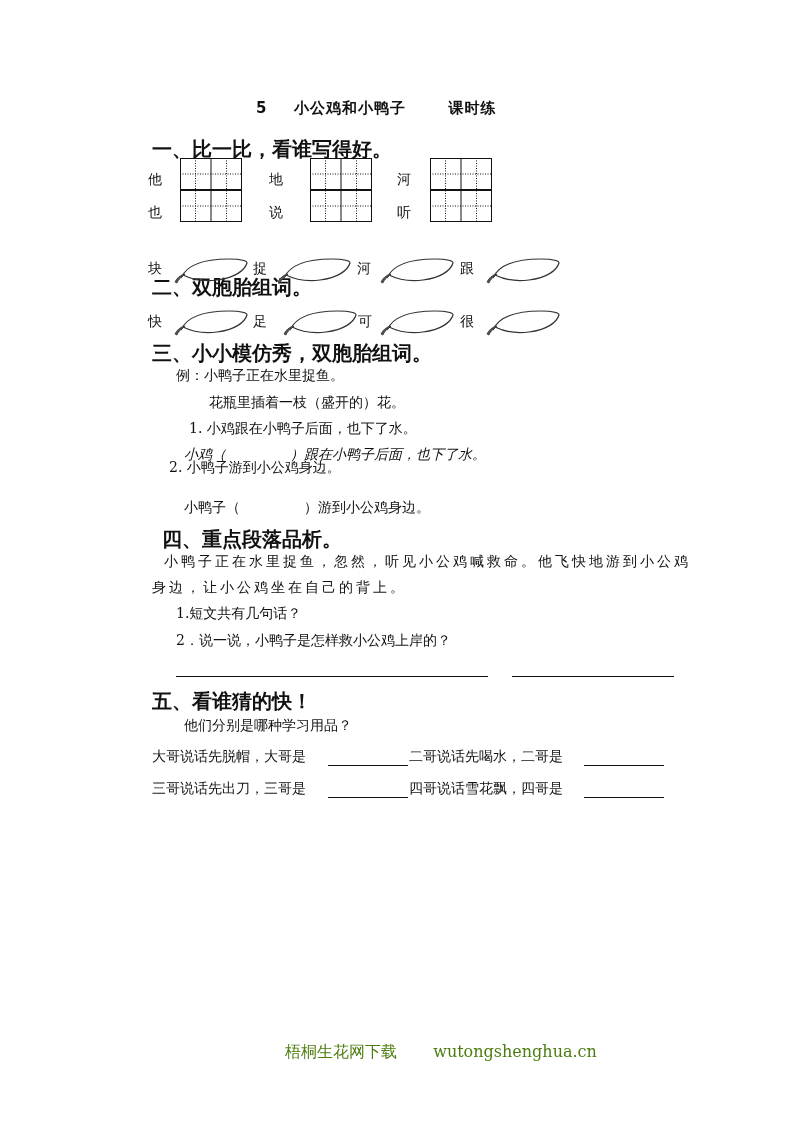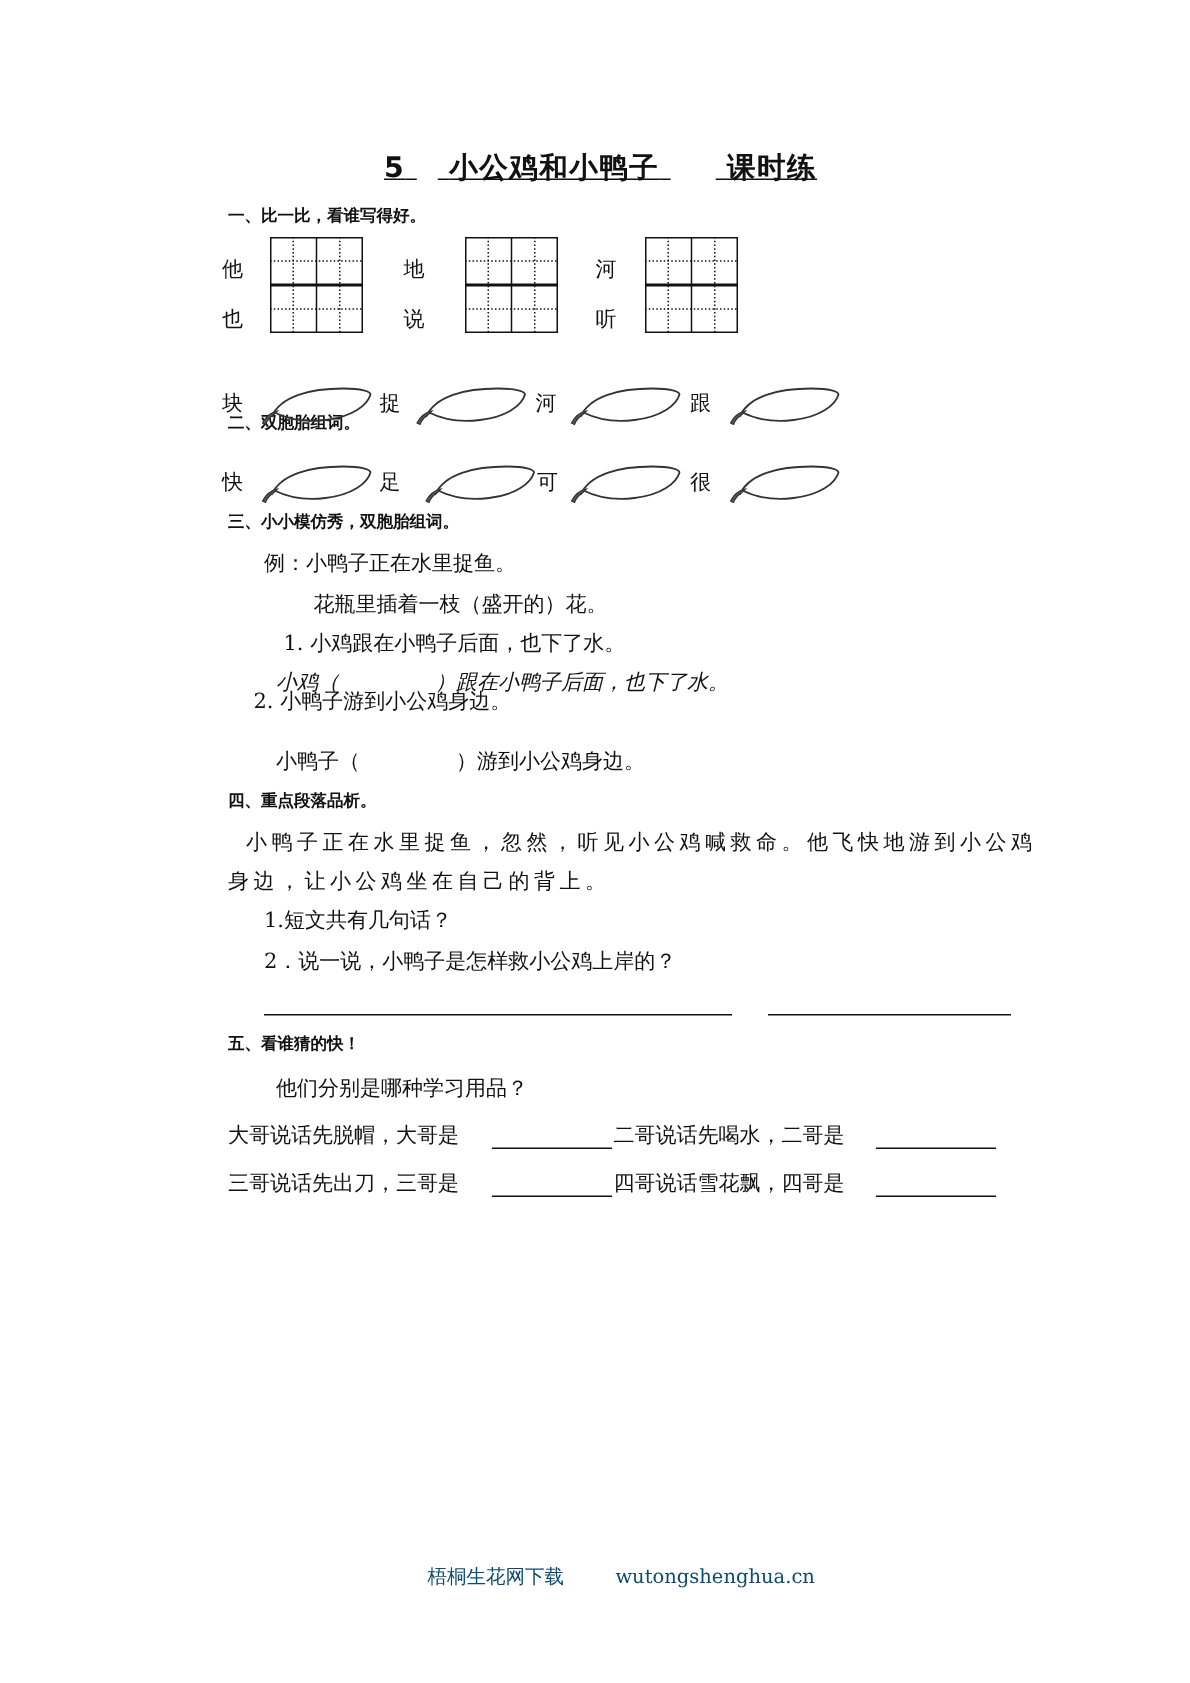--- a/index.html
+++ b/index.html
@@ -1,27 +1,27 @@
 <!DOCTYPE html>
 <html><head>
   <meta charset="utf-8">
   <style>
     html, body { margin: 0; padding: 0; background: #ffffff; }
     body { width: 793px; height: 1122px; position: relative; overflow: hidden;
            font-family: "DejaVu Serif", "Liberation Serif", serif; color: #111; }
     .abs { position: absolute; white-space: nowrap; }
-    .title { font-family: "DejaVu Sans", "Liberation Sans", sans-serif; font-weight: bold; font-size: 19px; letter-spacing: 1px; text-decoration: underline; }
-    .heading { font-family: "DejaVu Sans", "Liberation Sans", sans-serif; font-weight: bold; font-size: 11px; text-align: center; }
+    .title { font-family: "DejaVu Sans", "Liberation Sans", sans-serif; font-weight: bold; font-size: 15px; letter-spacing: 1px; }
+    .heading { font-family: "DejaVu Sans", "Liberation Sans", sans-serif; font-weight: bold; font-size: 20px; text-align: center; }
     .serif { font-size: 14px; }
     .kai { font-size: 14px; letter-spacing: 3px; }
     .grid { position: absolute; width: 62px; height: 64px; }
     .grid svg { display: block; }
     .leaf { position: absolute; width: 78px; height: 28px; }
     .line { position: absolute; height: 0; border-top: 1px solid #111; }
-    .footer { font-size: 13px; color: #0c4a6e; }
+    .footer { font-size: 16px; color: #4d7c0f; }
   </style>
 </head>
 <body>
 
 <div class="abs title" style="left:256px; top:99px;">
   <span>5</span>
   <span style="display:inline-block;width:14px;"></span>
   <span>小公鸡和小鸭子</span>
   <span style="display:inline-block;width:30px;"></span>
   <span>课时练</span>
@@ -137,21 +137,21 @@
 <div class="abs serif" style="left:209px; top:394px;">花瓶里插着一枝（盛开的）花。</div>
 <div class="abs serif" style="left:169px; top:420px;margin-left:20px;">1.  小鸡跟在小鸭子后面，也下了水。</div>
 <div class="abs serif" style="left:184px; top:446px;font-style:italic;">
   <span>小鸡（</span><span style="display:inline-block;width:64px;"></span><span>）跟在小鸭子后面，也下了水。</span>
 </div>
 <div class="abs serif" style="left:169px; top:459px;">2.  小鸭子游到小公鸡身边。</div>
 <div class="abs serif" style="left:184px; top:499px;">
   <span>小鸭子（</span><span style="display:inline-block;width:64px;"></span><span>）游到小公鸡身边。</span>
 </div>
 
-<div class="abs heading" style="left:152px; top:526px;">四、重点段落品析。</div>
+<div class="abs heading" style="left:162px; top:526px;">四、重点段落品析。</div>
 <div class="abs kai" style="left:164px; top:553px;">小鸭子正在水里捉鱼，忽然，听见小公鸡喊救命。他飞快地游到小公鸡</div>
 <div class="abs kai" style="left:152px; top:579px;">身边，让小公鸡坐在自己的背上。</div>
 <div class="abs serif" style="left:176px; top:605px;">1.短文共有几句话？</div>
 <div class="abs serif" style="left:176px; top:632px;">2．说一说，小鸭子是怎样救小公鸡上岸的？</div>
 <div class="line" style="left:176px; top:676px; width:312px;"></div>
 <div class="line" style="left:512px; top:676px; width:162px;"></div>
 
 <div class="abs heading" style="left:152px; top:688px;">五、看谁猜的快！</div>
 <div class="abs serif" style="left:184px; top:717px;">他们分别是哪种学习用品？</div>
 

